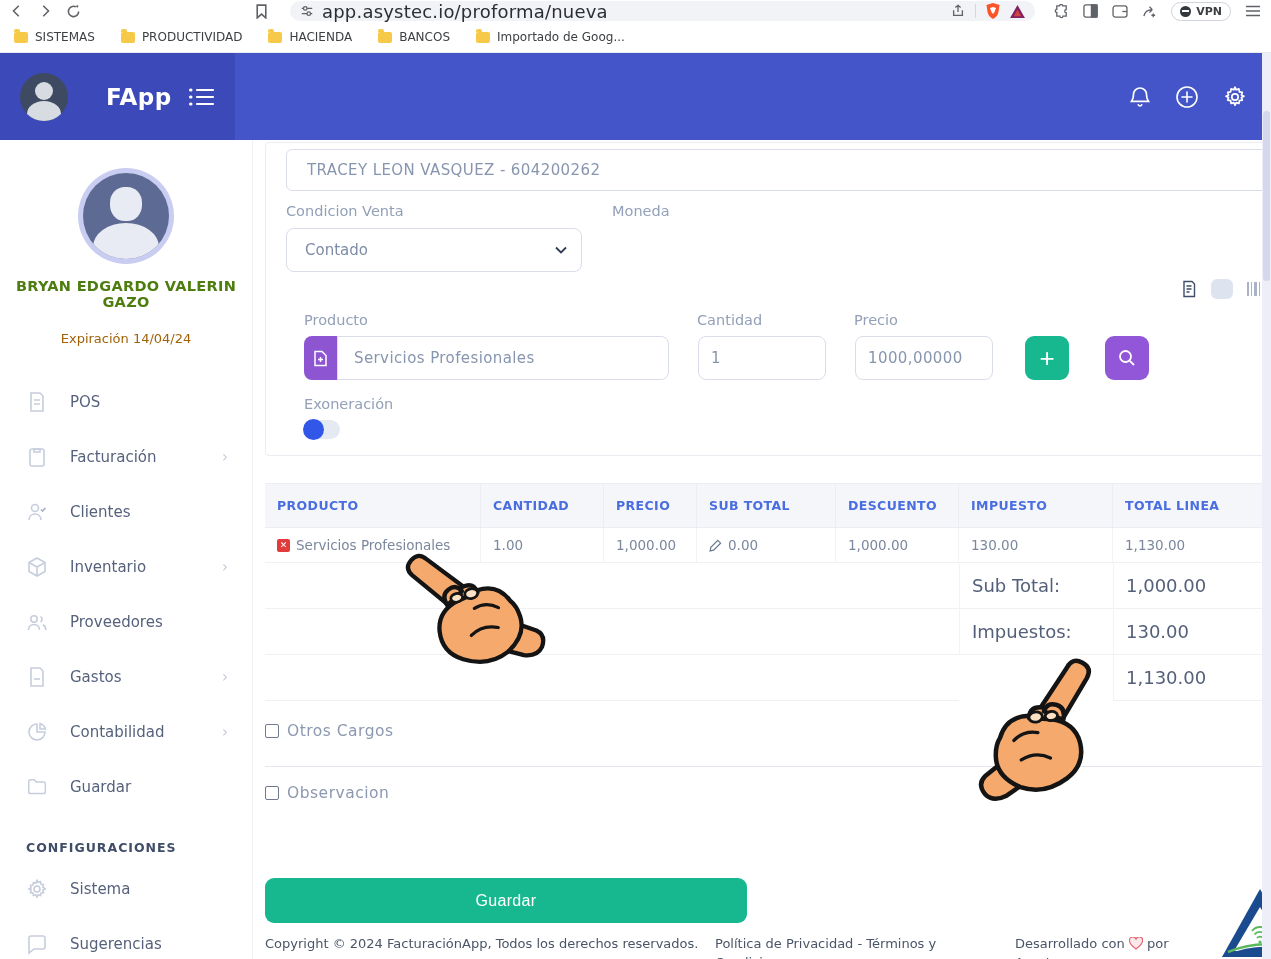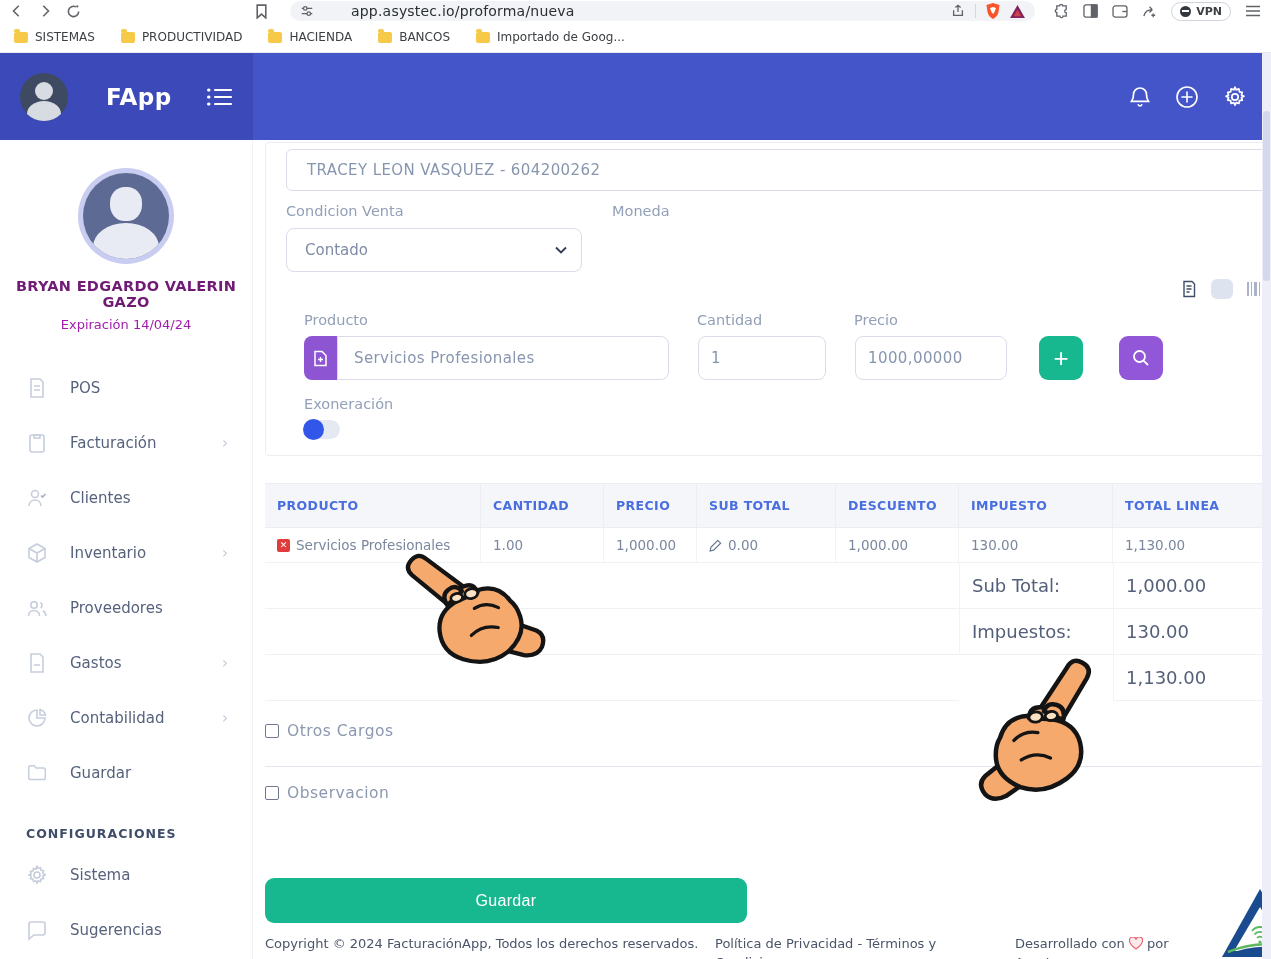--- a/index.html
+++ b/index.html
@@ -5,61 +5,61 @@
   * { margin:0; padding:0; box-sizing:border-box; }
   html,body { width:1271px; height:959px; overflow:hidden; background:#fff;
               font-family:"DejaVu Sans","Liberation Sans",sans-serif; }
   .page { width:1271px; height:959px; position:relative; overflow:hidden; background:#fff; }
 
   
   .toolbar { height:22px; background:#fff; display:flex; align-items:center; padding:0 10px; gap:14px; }
   .nav-ic { color:#5f6368; font-size:16px; line-height:1; }
   .urlbar { flex:0 0 745px; height:20px; margin-left:8px; background:#f1f3f6; border-radius:11px;
             display:flex; align-items:center; padding:0 10px; gap:8px; }
-  .urlbar .url-text { font-size:14px; color:#2b2f33; flex:1; letter-spacing:.2px;margin-left:29px; }
+  .urlbar .url-text { font-size:18px; color:#2b2f33; flex:1; letter-spacing:.2px; }
   .urlbar-right { display:flex; align-items:center; gap:10px; }
   .vdiv { width:1px; height:14px; background:#d4d7dc; }
   .chrome-right { margin-left:auto; display:flex; align-items:center; gap:14px; }
   .vpn-pill { border:1px solid #cfd3dc; border-radius:11px; height:19px; padding:0 8px; display:flex;
               align-items:center; gap:5px; font-size:11px; color:#3c4043; font-weight:bold; }
   .vpn-dot { width:11px; height:11px; border-radius:50%; background:#33373e; position:relative; }
   .vpn-dot::after { content:""; position:absolute; left:2px; right:2px; top:4.5px; height:2px; background:#fff; }
 
   .bookmarks { height:31px; background:#fff; border-bottom:1px solid #e8eaed; display:flex;
                align-items:center; padding:0 14px; gap:26px; }
   .bm { display:flex; align-items:center; gap:7px; font-size:12px; color:#3c4043; }
   .folder { width:14px; height:11px; background:#f7c948; border-radius:2px; position:relative; }
   .folder::before { content:""; position:absolute; top:-3px; left:0; width:6px; height:3px;
                     background:#f7c948; border-radius:2px 2px 0 0; }
 
   
   .app-header { height:87px; background:#4355c8; display:flex; }
-  .hdr-left { width:253px; background:#3b49b9; display:flex; align-items:center; padding:0 20px; }
+  .hdr-left { width:235px; background:#3b49b9; display:flex; align-items:center; padding:0 20px; }
   .hdr-avatar { width:48px; height:48px; border-radius:50%; background:#3e4a61; position:relative; overflow:hidden; flex:0 0 48px;}
   .hdr-avatar::before { content:""; position:absolute; top:9px; left:15px; width:18px; height:18px;
                         border-radius:50%; background:#d7dbe2; }
   .hdr-avatar::after { content:""; position:absolute; top:28px; left:7px; width:34px; height:26px;
                        border-radius:50% 50% 0 0; background:#d7dbe2; }
   .brand { color:#fff; font-size:23px; font-weight:bold; margin-left:38px; letter-spacing:.5px; }
   .list-ic { margin-left:auto; }
   .hdr-right { flex:1; display:flex; align-items:center; justify-content:flex-end; gap:24px; padding-right:24px; }
   .hicon { color:#fff; }
 
   
   .app-body { display:flex; height:852px; }
   .sidebar { width:253px; background:#fff; border-right:1px solid #eef0f4; padding-top:28px; flex:0 0 253px; }
   .profile { text-align:center; }
   .pf-avatar { width:96px; height:96px; margin:0 auto; border-radius:50%; background:#c9cdf1; padding:5px; }
   .pf-inner { width:86px; height:86px; border-radius:50%; background:#5d6b94; position:relative; overflow:hidden; }
   .pf-inner::before { content:""; position:absolute; top:14px; left:27px; width:32px; height:34px;
                       border-radius:46%; background:#e9ebf4; }
   .pf-inner::after { content:""; position:absolute; top:50px; left:10px; width:66px; height:48px;
                      border-radius:50% 50% 0 0; background:#e9ebf4; }
-  .pf-name { margin-top:14px; font-size:14.5px; font-weight:bold; color:#701a75; letter-spacing:.3px; }
-  .pf-exp { margin-top:7px; font-size:13px; color:#a21caf; }
+  .pf-name { margin-top:14px; font-size:14.5px; font-weight:bold; color:#4d7c0f; letter-spacing:.3px; }
+  .pf-exp { margin-top:21px; font-size:13px; color:#a16207; }
   .menu { margin-top:28px; }
   .mi { display:flex; align-items:center; height:55px; padding:0 24px 0 26px; cursor:pointer; }
   .mi .ic { width:22px; height:22px; color:#c6cddc; flex:0 0 22px; }
   .mi .lbl { margin-left:22px; font-size:15px; color:#56627c; }
   .mi .chev { margin-left:auto; color:#c2c9d8; font-size:15px; }
   .sect { padding:26px 0 6px 26px; font-size:12.5px; font-weight:bold; letter-spacing:1px; color:#3f4d68; }
 
   .main { flex:1; position:relative; background:#fff; padding:2px 16px 0 12px; }
 
   .card { border:1px solid #ececf3; border-radius:4px; background:#fff; padding:6px 20px 16px; }
@@ -75,21 +75,21 @@
   .mode-row { display:flex; justify-content:flex-end; align-items:center; gap:14px; margin-top:6px; height:22px; padding-right:8px;}
   .toggle-sq { width:22px; height:20px; border-radius:6px; background:#dde4f0; }
   .barcode { display:flex; gap:2px; align-items:center; height:14px; }
   .barcode i { display:block; background:#a9b2c6; height:14px; }
   .prod-labels { display:flex; margin-top:12px; margin-left:18px; }
   .prod-row { display:flex; margin-top:8px; margin-left:18px; align-items:stretch; height:44px; }
   .prod-btn { width:33px; border-radius:8px 0 0 8px; background:#8d55d2; display:flex; align-items:center;
               justify-content:center; color:#fff; cursor:pointer; }
   .prod-inp { width:332px; border-radius:0 8px 8px 0; padding:0 16px; }
   .qty-inp { width:128px; margin-left:29px; padding:0 12px; border-radius:8px; }
-  .price-inp { width:152px; margin-left:29px; padding:0 12px; border-radius:8px; }
+  .price-inp { width:138px; margin-left:29px; padding:0 12px; border-radius:8px; }
   .btn-add { width:44px; height:44px; margin-left:32px; border:none; border-radius:9px; background:#17b890;
              color:#fff; font-size:26px; line-height:1; cursor:pointer; }
   .btn-search { width:44px; height:44px; margin-left:36px; border:none; border-radius:9px; background:#9157d8;
                 color:#fff; cursor:pointer; display:flex; align-items:center; justify-content:center; }
   .exo-lab { margin:16px 0 0 18px; }
   .toggle { margin:8px 0 0 18px; width:36px; height:19px; border-radius:10px; background:#e5e9f2; position:relative; cursor:pointer; }
   .toggle .knob { position:absolute; left:-1px; top:-1px; width:21px; height:21px; border-radius:50%; background:#3156e8; }
 
   
   .tbl { margin-top:27px; display:grid; grid-template-columns:216px 123px 93px 139px 123px 154px 1fr; }

